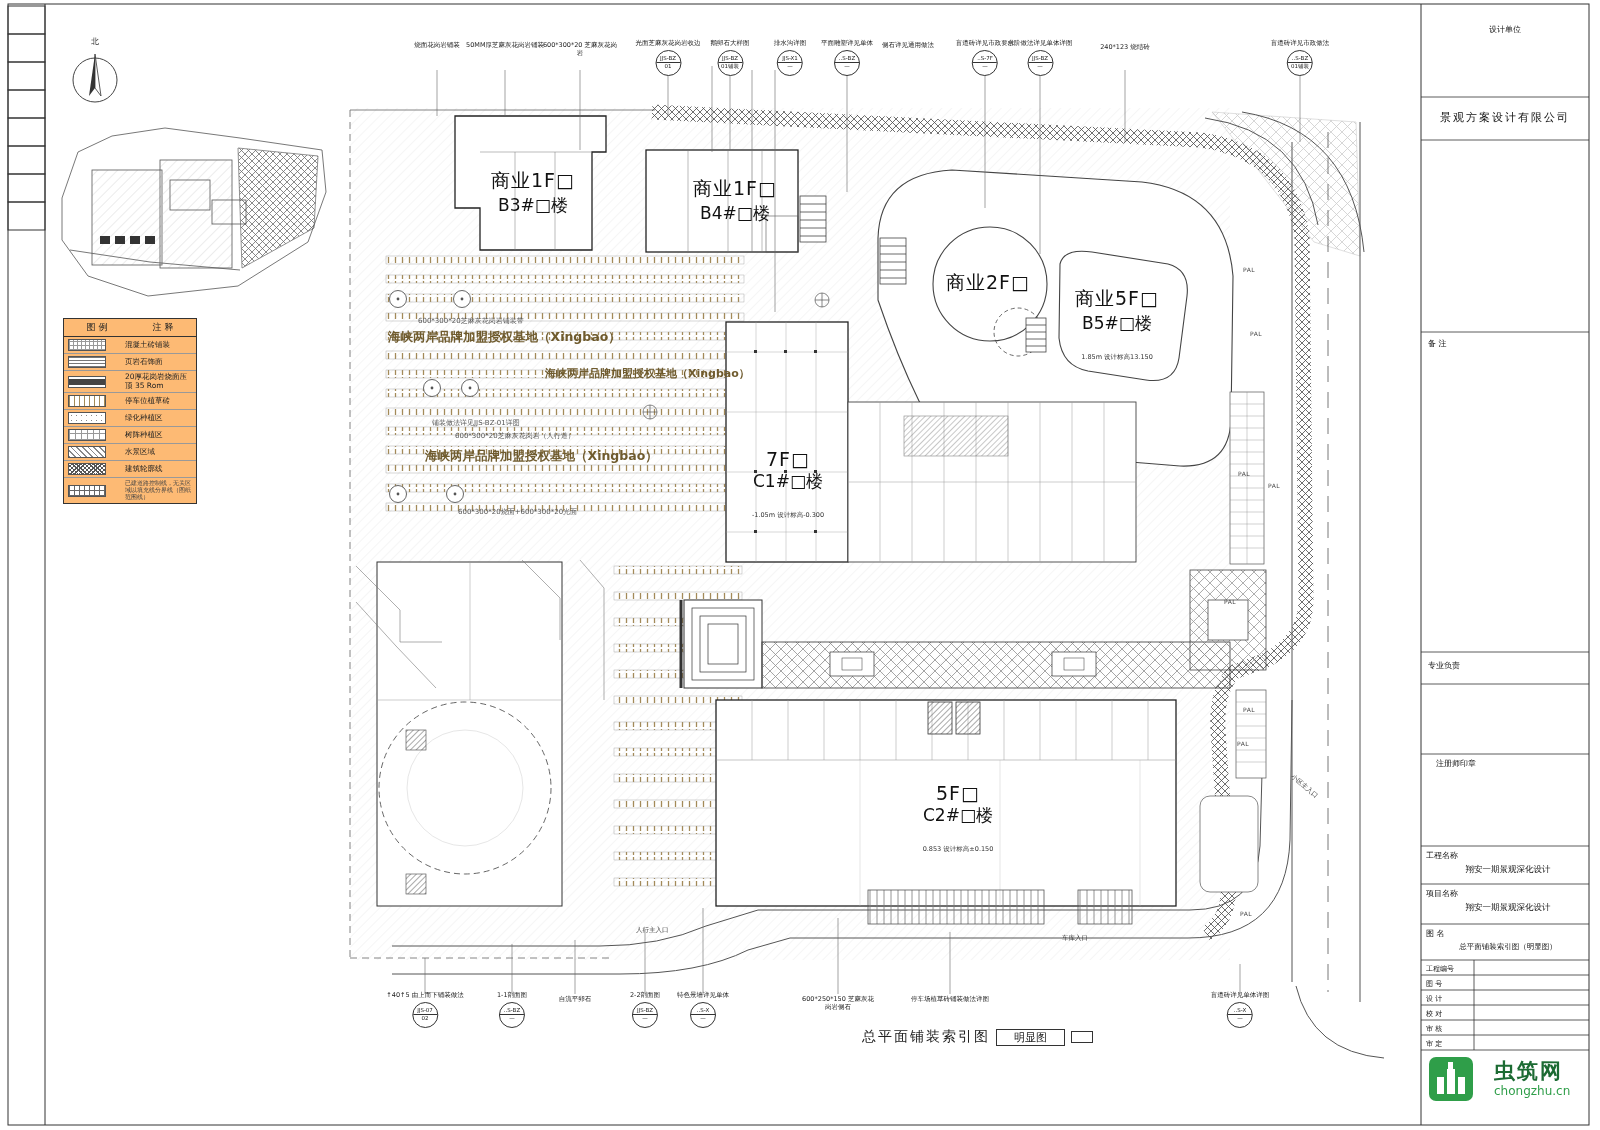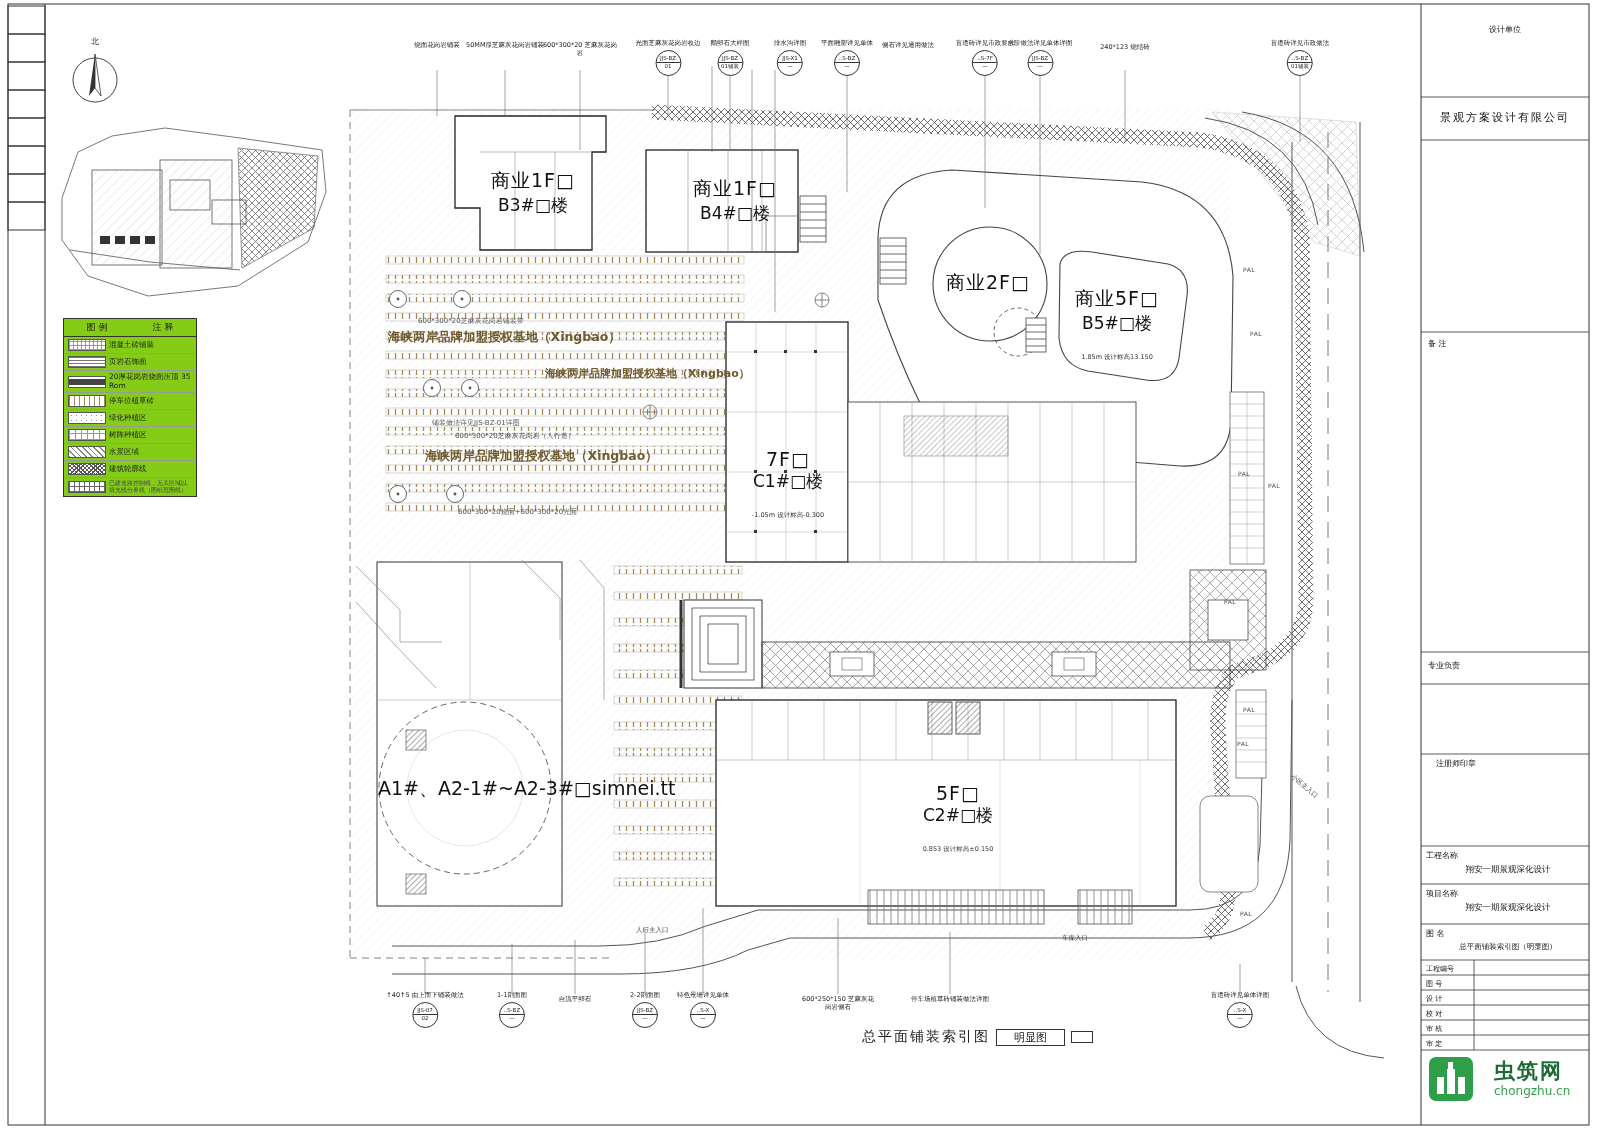--- a/index.html
+++ b/index.html
@@ -20,24 +20,24 @@
   .bl .l2{font-size:17px;display:block;}
   .bl .note{font-size:6.5px;color:#333;display:block;margin-top:18px;font-weight:normal;}
   .bigA{font-size:19px;color:#111;white-space:nowrap;}
   
   .ann{color:#6f5b2e;font-weight:bold;font-size:12.5px;white-space:nowrap;}
   .ann.a11{font-size:11px;}
   .annS{color:#555;font-size:7px;white-space:nowrap;font-weight:normal;}
   .pal{font-size:6px;color:#444;letter-spacing:0.5px;}
   .tiny{font-size:6.5px;color:#333;white-space:nowrap;}
   
-  .legend{border:1.2px solid #333;background:#84cc16;}
+  .legend{border:1.2px solid #333;background:#fdba74;}
   .lg-head{display:flex;border-bottom:1px solid #333;}
   .lg-head span{flex:1;text-align:center;font-size:9px;padding:2px 0;}
-  .lg-row{display:flex;align-items:center;gap:3px;padding:2px 4px;border-bottom:0.5px solid #999;}
+  .lg-row{display:flex;align-items:center;gap:19px;padding:2px 4px;border-bottom:0.5px solid #999;}
   .lg-row:last-child{border-bottom:none;}
   .lg-lab{font-size:7.5px;line-height:1.15;}
   .lg-lab.small{font-size:6px;color:#444;}
   .sw{width:36px;height:10px;border:0.8px solid #555;flex:none;background-color:#fff;}
   .p-grid {background-image:repeating-linear-gradient(0deg,#999 0 1px,transparent 1px 4px),repeating-linear-gradient(90deg,#999 0 1px,transparent 1px 4px);}
   .p-hlines{background-image:repeating-linear-gradient(0deg,#777 0 1px,transparent 1px 3px);}
   .p-bar{background-image:linear-gradient(#fff 0 2px,#444 2px 8px,#fff 8px);}
   .p-ticks{background-image:repeating-linear-gradient(90deg,#a38a58 0 1px,transparent 1px 5px);}
   .p-dots{background-image:radial-gradient(#888 0.8px,transparent 1px);background-size:5px 5px;}
   .p-sq{background-image:repeating-linear-gradient(0deg,#999 0 1px,transparent 1px 6px),repeating-linear-gradient(90deg,#999 0 1px,transparent 1px 6px);}
@@ -535,21 +535,20 @@
   <div class="bl abs ctr" style="left:788px;top:448px">
     <span class="l1">7F□</span>
     <span class="l2">C1#□楼</span>
     <span class="note">-1.05m 设计标高-0.300</span>
   </div>
   <div class="bl abs ctr" style="left:958px;top:782px">
     <span class="l1">5F□</span>
     <span class="l2">C2#□楼</span>
     <span class="note">0.853 设计标高±0.150</span>
   </div>
-  <div class="bigA abs" style="left:378px;top:776px">A1#、A2-1#~A2-3#□simnei.tt</div>
 
   <span class="ann abs" style="left:388px;top:329px">海峡两岸品牌加盟授权基地（Xingbao）</span>
   <span class="ann a11 abs" style="left:545px;top:366px">海峡两岸品牌加盟授权基地（Xingbao）</span>
   <span class="ann abs" style="left:425px;top:448px">海峡两岸品牌加盟授权基地（Xingbao）</span>
   <span class="annS abs" style="left:418px;top:316px">600*300*20芝麻灰花岗岩铺装带</span>
   <span class="annS abs" style="left:432px;top:418px">铺装做法详见JJS-BZ-01详图</span>
   <span class="annS abs" style="left:455px;top:431px">600*300*20芝麻灰花岗岩（人行道）</span>
   <span class="annS abs" style="left:458px;top:507px">600*300*20烧面+600*300*20光面</span>
 
   <span class="pal abs" style="left:1243px;top:266px">PAL</span>

